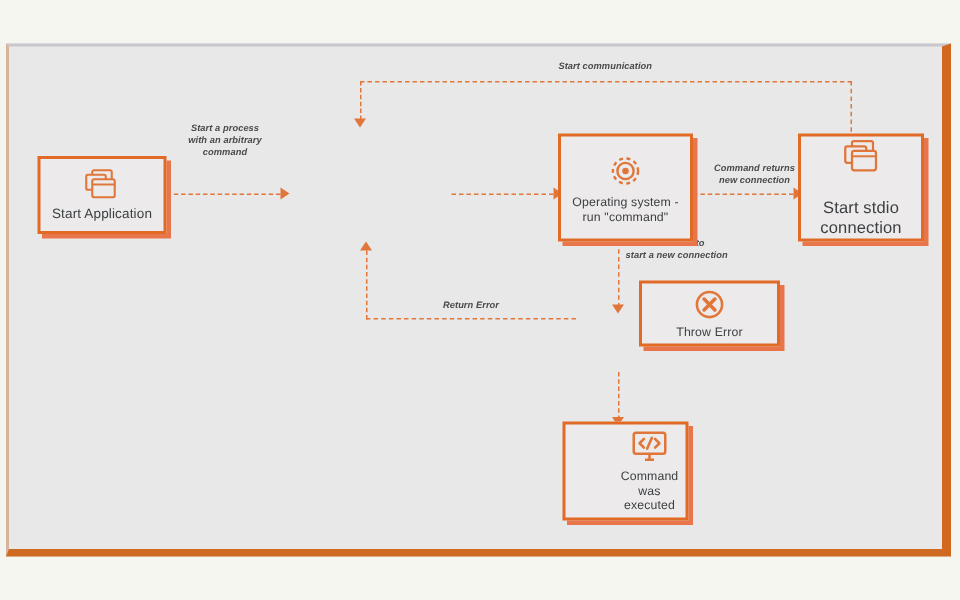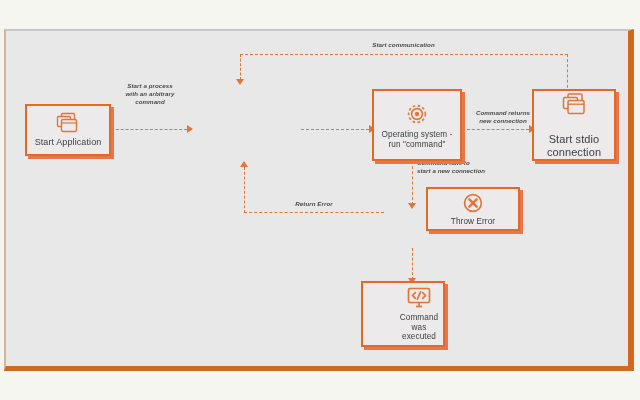--- a/index.html
+++ b/index.html
@@ -160,21 +160,21 @@
       <span class="icon">
         <svg width="22" height="22" viewBox="0 0 22 22">
           <circle cx="11" cy="11" r="8.4" fill="none" stroke="#e0763a" stroke-width="1.7"></circle>
           <line x1="7.4" y1="7.4" x2="14.6" y2="14.6" stroke="#e0763a" stroke-width="2.4" stroke-linecap="round"></line>
           <line x1="14.6" y1="7.4" x2="7.4" y2="14.6" stroke="#e0763a" stroke-width="2.4" stroke-linecap="round"></line>
         </svg>
       </span>
       <span class="label" style="font-size:8.2px;">Throw Error</span>
     </div>
 
-    <div class="node" style="left:355px;top:250px;width:84px;height:66px;padding-left:32px;">
+    <div class="node" style="left:369px;top:250px;width:84px;height:66px;padding-left:32px;">
       <span class="icon">
         <svg width="28" height="24" viewBox="0 0 28 24">
           <rect x="3.5" y="2.5" width="21" height="14" rx="1.5" fill="none" stroke="#e0763a" stroke-width="1.7"></rect>
           <line x1="11" y1="20.5" x2="17" y2="20.5" stroke="#e0763a" stroke-width="1.7"></line>
           <line x1="14" y1="16.5" x2="14" y2="20.5" stroke="#e0763a" stroke-width="1.7"></line>
           <path d="M10.3 6.6 L7.4 9.5 L10.3 12.4" fill="none" stroke="#e0763a" stroke-width="1.7" stroke-linecap="round" stroke-linejoin="round"></path>
           <path d="M17.7 6.6 L20.6 9.5 L17.7 12.4" fill="none" stroke="#e0763a" stroke-width="1.7" stroke-linecap="round" stroke-linejoin="round"></path>
           <line x1="15.6" y1="5.9" x2="12.4" y2="13.1" stroke="#e0763a" stroke-width="1.7" stroke-linecap="round"></line>
         </svg>
       </span>

